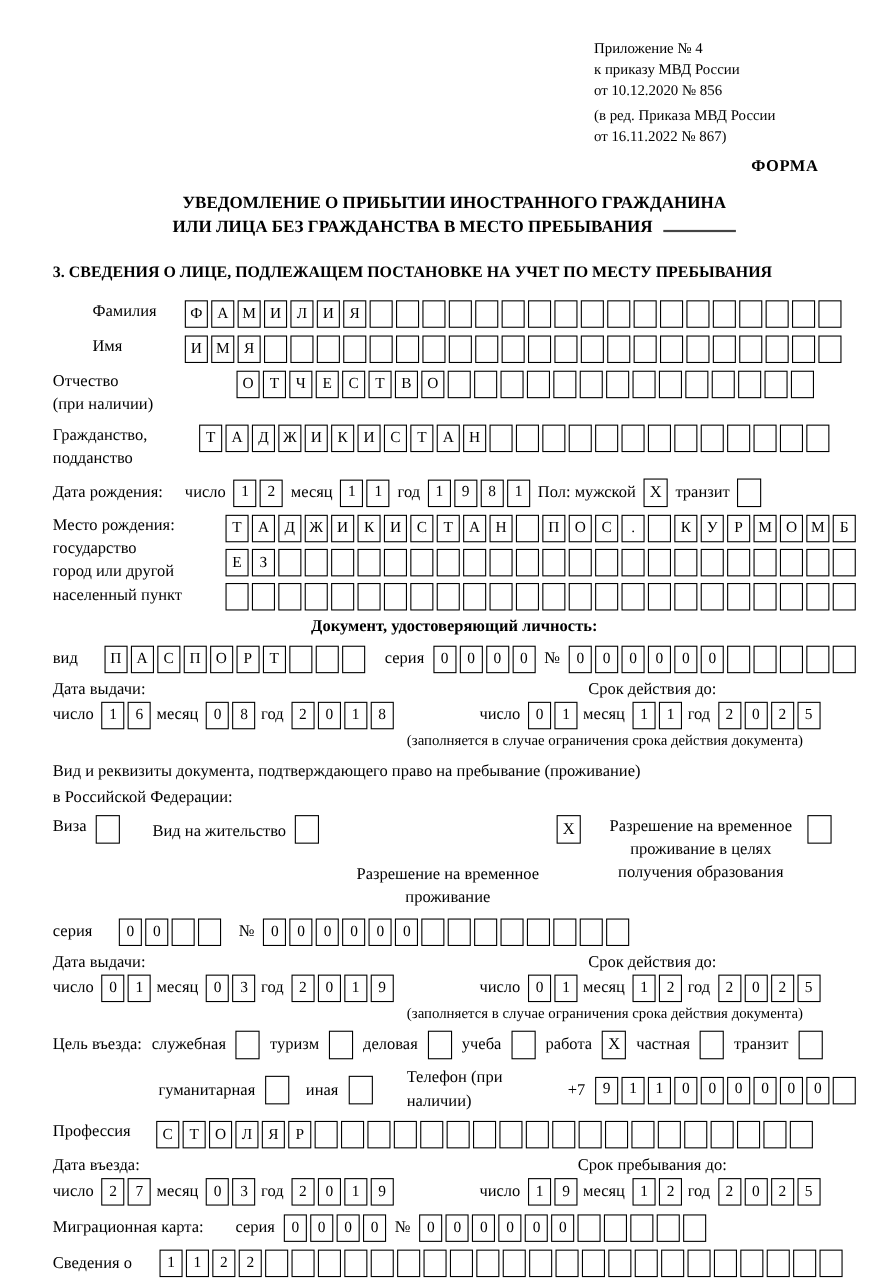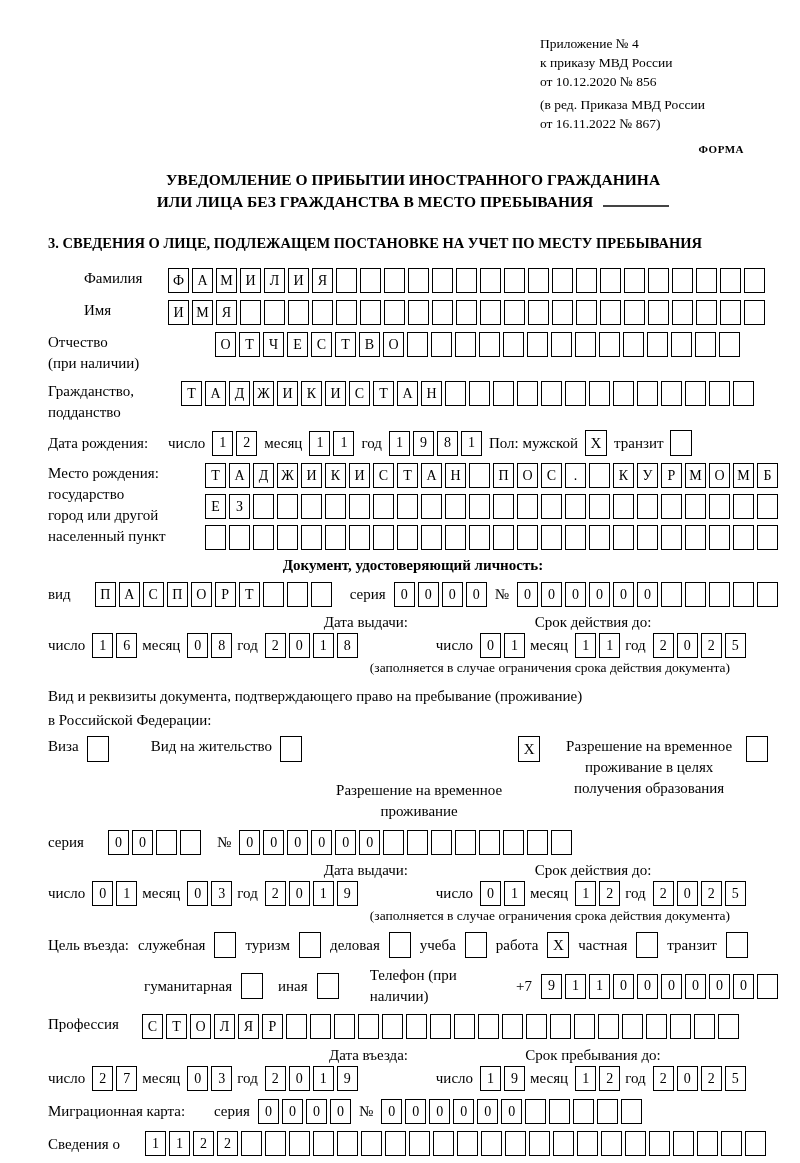--- a/index.html
+++ b/index.html
@@ -6,21 +6,21 @@
   html,body { background:#fff; }
   body {
     width:800px; height:1163px; overflow:hidden;
     font-family:"Liberation Serif","DejaVu Serif",serif;
     color:#000; position:relative;
   }
   .page { padding:34px 22px 10px 48px; }
 
   .hdr { margin-left:auto; width:238px; font-size:13.5px; line-height:19px; }
   .hdr .grp2 { margin-top:4px; }
-  .form-label { text-align:right; padding-right:34px; font-weight:bold; font-size:11px; margin-top:10px; letter-spacing:.5px; }
+  .form-label { text-align:right; padding-right:34px; font-weight:bold; font-size:15px; margin-top:10px; letter-spacing:.5px; }
 
   .title { text-align:center; font-weight:bold; font-size:15.5px; line-height:22px; margin-top:14px; }
   .title .uline { display:inline-block; width:66px; border-bottom:2px solid #444; height:14px; margin-left:10px; }
 
   .sec-heading { font-weight:bold; font-size:14.5px; margin-top:22px; margin-bottom:16px; }
 
   .row { display:flex; align-items:flex-start; margin-bottom:7px; font-size:15px; }
   .lbl { font-size:15px; line-height:21px; }
   .cells { display:inline-flex; gap:3px; flex-wrap:nowrap; }
   .cell {
@@ -33,21 +33,21 @@
     display:inline-flex; align-items:center; justify-content:center;
     font-size:15px; flex:0 0 auto;
   }
   .w82 { width:84px; flex:0 0 auto;margin-left:36px; }
   .w133 { width:133px; flex:0 0 auto; }
   .w157 { width:157px; flex:0 0 auto; }
   .w167 { width:167px; flex:0 0 auto; }
   .stack { display:flex; flex-direction:column; gap:6px; }
   .center-bold { text-align:center; font-weight:bold; font-size:15px; margin:6px 0 8px 0; }
   .date-heads { display:flex; font-size:15px; margin-bottom:2px; }
-  .date-heads .lft { width:360px; text-align:right; }
+  .date-heads .lft { width:360px; text-align:left; }
   .date-heads .rgt { flex:1; text-align:center; }
   .date-row { display:flex; align-items:center; font-size:15px; margin-bottom:2px; }
   .dgrp { display:flex; align-items:center; gap:5px; }
   .dgrp .lbl { margin-right:2px; }
   .note { font-size:13.5px; text-align:right; padding-right:48px; margin-bottom:8px; }
   .para { font-size:15px; line-height:24px; }
   .opt { display:flex; align-items:flex-start; gap:8px; }
   .opt .txt { line-height:21px; }
   .opt .txt.ctr { text-align:center; }
   .gap6 { width:6px; }
@@ -405,21 +405,21 @@
   <div class="para">
     <div>Вид и реквизиты документа, подтверждающего право на пребывание (проживание)</div>
     <div>в Российской Федерации:</div>
   </div>
 
   <div class="row mt4" style="gap:20px;">
     <span class="opt">
       <span class="txt">Виза</span>
       <span class="checkbox"></span>
     </span>
-    <span class="opt" style="margin-left:22px;">
+    <span class="opt" style="margin-left:10px;align-items:flex-end;">
       <span class="txt">Вид на жительство</span>
       <span class="checkbox"></span>
     </span>
     <span class="opt" style="margin-left:6px;">
       <span class="txt ctr" style="width:182px;margin-top:44px;">Разрешение на временное проживание</span>
       <span class="checkbox">X</span>
     </span>
     <span class="opt">
       <span class="txt ctr" style="width:178px;">Разрешение на временное проживание в целях получения образования</span>
       <span class="checkbox"></span>

